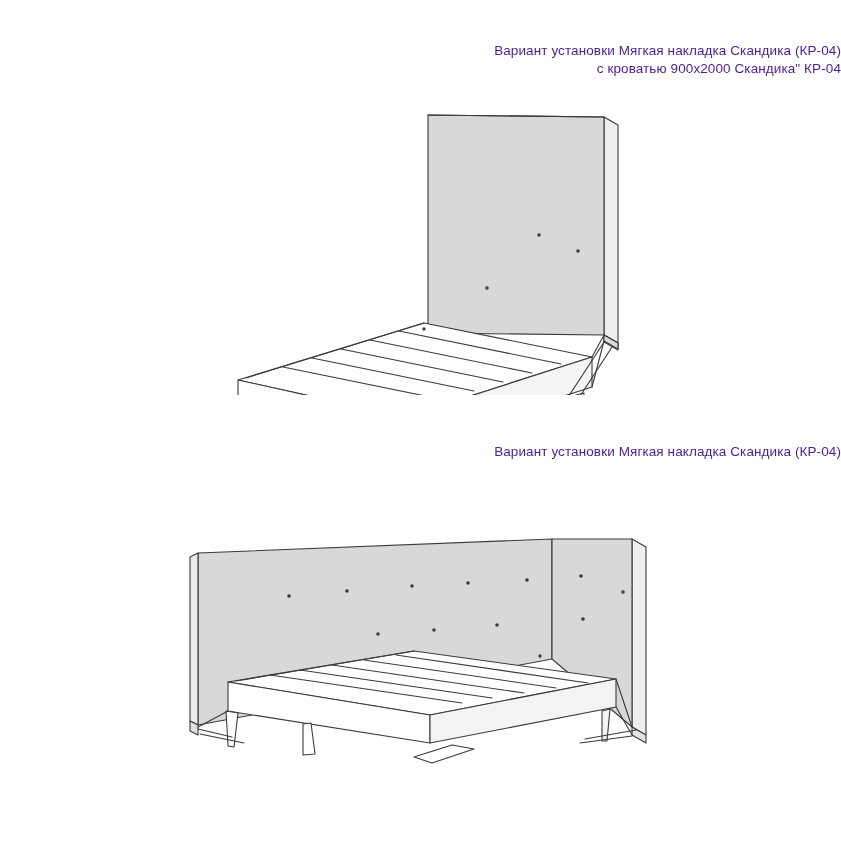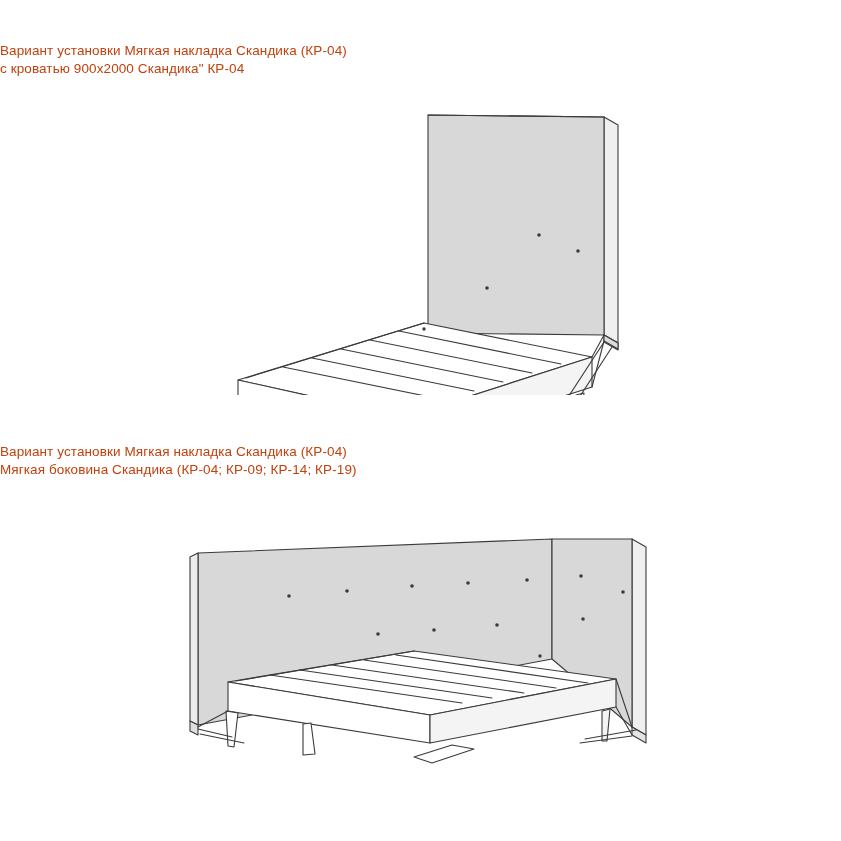--- a/index.html
+++ b/index.html
@@ -16,25 +16,25 @@
     position: relative;
   }
   .page {
     position: relative;
     width: 841px;
     height: 841px;
   }
   .caption {
     position: absolute;
     width: 100%;
-    text-align: left;
+    text-align: right;
     font-size: 13.5px;
     line-height: 18px;
     letter-spacing: 0.1px;
-    color: #c2410c;
+    color: #4c1d95;
   }
   .caption div {
     white-space: nowrap;
   }
   #caption-1 { top: 42px; left: 0; }
   #caption-2 { top: 443px; left: 0; }
 
   .figure {
     position: absolute;
     left: 0;
@@ -103,21 +103,20 @@
 
         <line x1="550" y1="330" x2="604" y2="247"></line>
         <line x1="560" y1="332" x2="612" y2="252"></line>
         <polyline points="550,330 560,332"></polyline>
       </g>
     </svg>
   </div>
 
   <div class="caption" id="caption-2">
     <div>Вариант установки  Мягкая накладка Скандика (КР-04)</div>
-    <div>Мягкая боковина  Скандика (КР-04; КР-09; КР-14; КР-19)</div>
   </div>
 
   <div class="figure" id="figure-2">
     <svg width="841" height="280" viewBox="0 0 841 280" xmlns="http://www.w3.org/2000/svg">
       <g fill="none" stroke="#3b3b3b" stroke-width="1.1" stroke-linejoin="round" stroke-linecap="round">
 
         <polygon points="632,24 646,32 646,220 632,212" fill="#efefef"></polygon>
         <polygon points="632,212 646,220 646,228 632,220" fill="#e4e4e4"></polygon>
 
         <polygon points="198,38 552,24 552,144 198,210" fill="#d8d8d8"></polygon>

